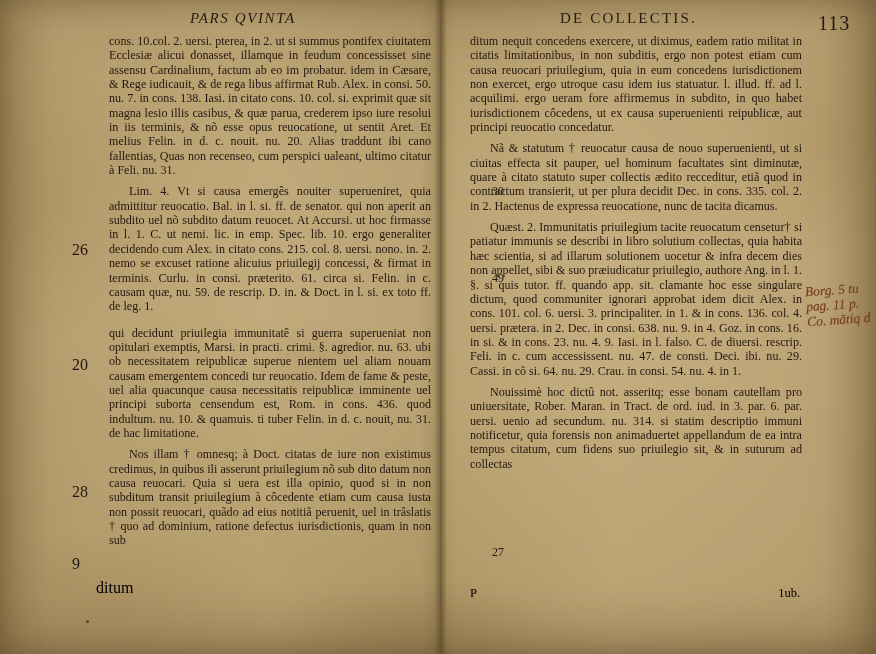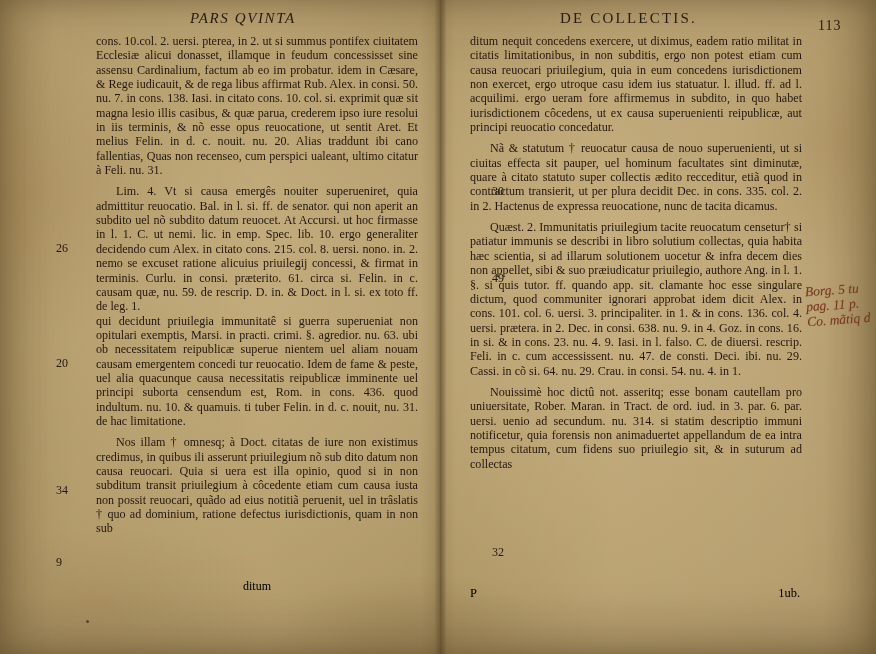--- a/index.html
+++ b/index.html
@@ -66,67 +66,67 @@
     top: 10px;
     font-size: 15px;
     letter-spacing: 2.2px;
     color: #241a10;
     font-family: "Liberation Serif", serif;
   }
   .rh-left  { left: 190px; font-style: italic; letter-spacing: 1.6px;}
   .rh-right { left: 560px; }
   .folio {
     position: absolute;
-    top: 18px;
+    top: 12px;
     left: 818px;
-    font-size: 14px;
+    font-size: 20px;
     letter-spacing: 1px;
     color: #241a10;
   }
 
   .body {
     position: absolute;
     top: 34px;
     font-size: 12.1px;
     line-height: 14.35px;
     text-align: justify;
     color: #241810;
     hyphens: none;
   }
-  .body-left  { left: 96px;  width: 322px; }
+  .body-left  { left: 109px;  width: 322px; }
   .body-right { left: 470px; width: 332px; }
 
   .para { margin: 0; }
-  .para + .para { margin-top: 0px; }
+  .para + .para { margin-top: 12px; }
   .gap { height: 7px; }
   .indent { text-indent: 20px; }
 
   
   .marg {
     position: absolute;
-    left: 56px;
-    font-size: 12px;
+    left: 72px;
+    font-size: 16px;
     color: #241810;
   }
   
   .marg-r {
     position: absolute;
     left: 450px;
     font-size: 12px;
     color: #241810;
     margin-left: 42px;
   }
 
   .catchword-left {
     position: absolute;
     left: 96px;
     top: 579px;
     width: 322px;
-    text-align: center;
-    font-size: 12px;
+    text-align: left;
+    font-size: 16px;
   }
   .sig-right {
     position: absolute;
     left: 470px;
     top: 586px;
     width: 330px;
     font-size: 12.5px;
     display: flex;
     justify-content: space-between;
   }
@@ -171,38 +171,38 @@
     <p class="para">cons. 10.col. 2. uersi. pterea, in 2. ut si summus pontifex ciuitatem Ecclesiæ alicui donasset, illamque in feudum concessisset sine assensu Cardinalium, factum ab eo im probatur. idem in Cæsare, &amp; Rege iudicauit, &amp; de rega libus affirmat Rub. Alex. in consi. 50. nu. 7. in cons. 138. Iasi. in citato cons. 10. col. si. exprimit quæ sit magna lesio illis casibus, &amp; quæ parua, crederem ipso iure resolui in iis terminis, &amp; nõ esse opus reuocatione, ut sentit Aret. Et melius Felin. in d. c. nouit. nu. 20. Alias traddunt ibi cano fallentias, Quas non recenseo, cum perspici ualeant, ultimo citatur à Feli. nu. 31.</p>
     <div class="gap"></div>
     <p class="para indent">Lim. 4. Vt si causa emergês nouiter superueniret, quia admittitur reuocatio. Bal. in l. si. ff. de senator. qui non aperit an subdito uel nõ subdito datum reuocet. At Accursi. ut hoc firmasse in l. 1. C. ut nemi. lic. in emp. Spec. lib. 10. ergo generaliter decidendo cum Alex. in citato cons. 215. col. 8. uersi. nono. in. 2. nemo se excuset ratione alicuius priuilegij concessi, &amp; firmat in terminis. Curlu. in consi. præterito. 61. circa si. Felin. in c. causam quæ, nu. 59. de rescrip. D. in. &amp; Doct. in l. si. ex toto ff. de leg. 1.</p>
     <p class="para">qui decidunt priuilegia immunitatê si guerra superueniat non opitulari exemptis, Marsi. in practi. crimi. §. agredior. nu. 63. ubi ob necessitatem reipublicæ superue nientem uel aliam nouam causam emergentem concedi tur reuocatio. Idem de fame &amp; peste, uel alia quacunque causa necessitatis reipublicæ imminente uel principi suborta censendum est, Rom. in cons. 436. quod indultum. nu. 10. &amp; quamuis. ti tuber Felin. in d. c. nouit, nu. 31. de hac limitatione.</p>
     <div class="gap"></div>
     <p class="para indent">Nos illam † omnesq; à Doct. citatas de iure non existimus credimus, in quibus ili asserunt priuilegium nõ sub dito datum non causa reuocari. Quia si uera est illa opinio, quod si in non subditum transit priuilegium à côcedente etiam cum causa iusta non possit reuocari, quãdo ad eius notitiã peruenit, uel in trâslatis † quo ad dominium, ratione defectus iurisdictionis, quam in non sub</p>
   </div>
 
   <div class="marg" style="top:241px">26</div>
   <div class="marg" style="top:356px">20</div>
-  <div class="marg" style="top:483px">34</div>
+  <div class="marg" style="top:483px">28</div>
   <div class="marg" style="top:555px">9</div>
 
   <div class="catchword-left">ditum</div>
 
   <div class="body body-right">
     <p class="para">ditum nequit concedens exercere, ut diximus, eadem ratio militat in citatis limitationibus, in non subditis, ergo non potest etiam cum causa reuocari priuilegium, quia in eum concedens iurisdictionem non exercet, ergo utroque casu idem ius statuatur. l. illud. ff. ad l. acquilimi. ergo ueram fore affirmemus in subdito, in quo habet iurisdictionem côcedens, ut ex causa superuenienti reipublicæ, aut principi reuocatio concedatur.</p>
     <div class="gap"></div>
     <p class="para indent">Nã &amp; statutum † reuocatur causa de nouo superuenienti, ut si ciuitas effecta sit pauper, uel hominum facultates sint diminutæ, quare à citato statuto super collectis ædito recceditur, etiã quod in contractum transierit, ut per plura decidit Dec. in cons. 335. col. 2. in 2. Hactenus de expressa reuocatione, nunc de tacita dicamus.</p>
     <div class="gap"></div>
     <p class="para indent">Quæst. 2. Immunitatis priuilegium tacite reuocatum censetur† si patiatur immunis se describi in libro solutium collectas, quia habita hæc scientia, si ad illarum solutionem uocetur &amp; infra decem dies non appellet, sibi &amp; suo præiudicatur priuilegio, authore Ang. in l. 1. §. si quis tutor. ff. quando app. sit. clamante hoc esse singulare dictum, quod communiter ignorari approbat idem dicit Alex. in cons. 101. col. 6. uersi. 3. principaliter. in 1. &amp; in cons. 136. col. 4. uersi. prætera. in 2. Dec. in consi. 638. nu. 9. in 4. Goz. in cons. 16. in si. &amp; in cons. 23. nu. 4. 9. Iasi. in l. falso. C. de diuersi. rescrip. Feli. in c. cum accessissent. nu. 47. de consti. Deci. ibi. nu. 29. Cassi. in cõ si. 64. nu. 29. Crau. in consi. 54. nu. 4. in 1.</p>
     <div class="gap"></div>
     <p class="para indent">Nouissimè hoc dictû not. asseritq; esse bonam cautellam pro uniuersitate, Rober. Maran. in Tract. de ord. iud. in 3. par. 6. par. uersi. uenio ad secundum. nu. 314. si statim descriptio immuni notificetur, quia forensis non animaduertet appellandum de ea intra tempus citatum, cum fidens suo priuilegio sit, &amp; in suturum ad collectas</p>
   </div>
 
   <div class="marg-r" style="top:184px">30</div>
   <div class="marg-r" style="top:271px">49</div>
-  <div class="marg-r" style="top:545px">32</div>
+  <div class="marg-r" style="top:545px">27</div>
 
   <div class="sig-right">
     <span class="sig-letter">P</span>
     <span>1ub.</span>
   </div>
 
   <div class="handnote">
     <div>Borg. 5 tu</div>
     <div>pag. 11 p.</div>
     <div>Co. mãtiq d</div>

